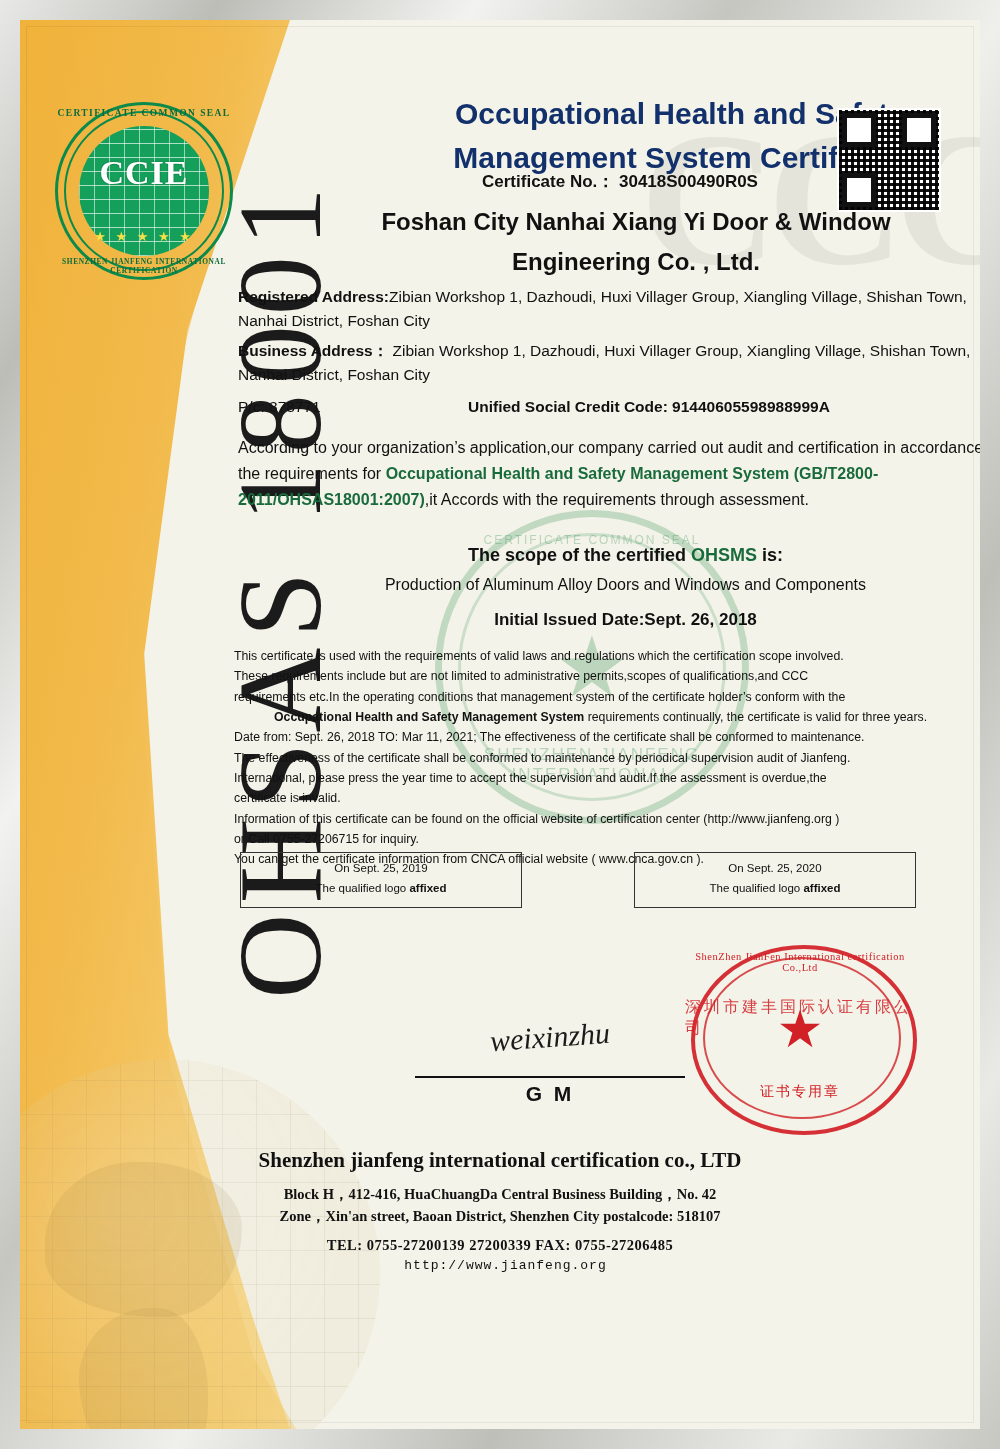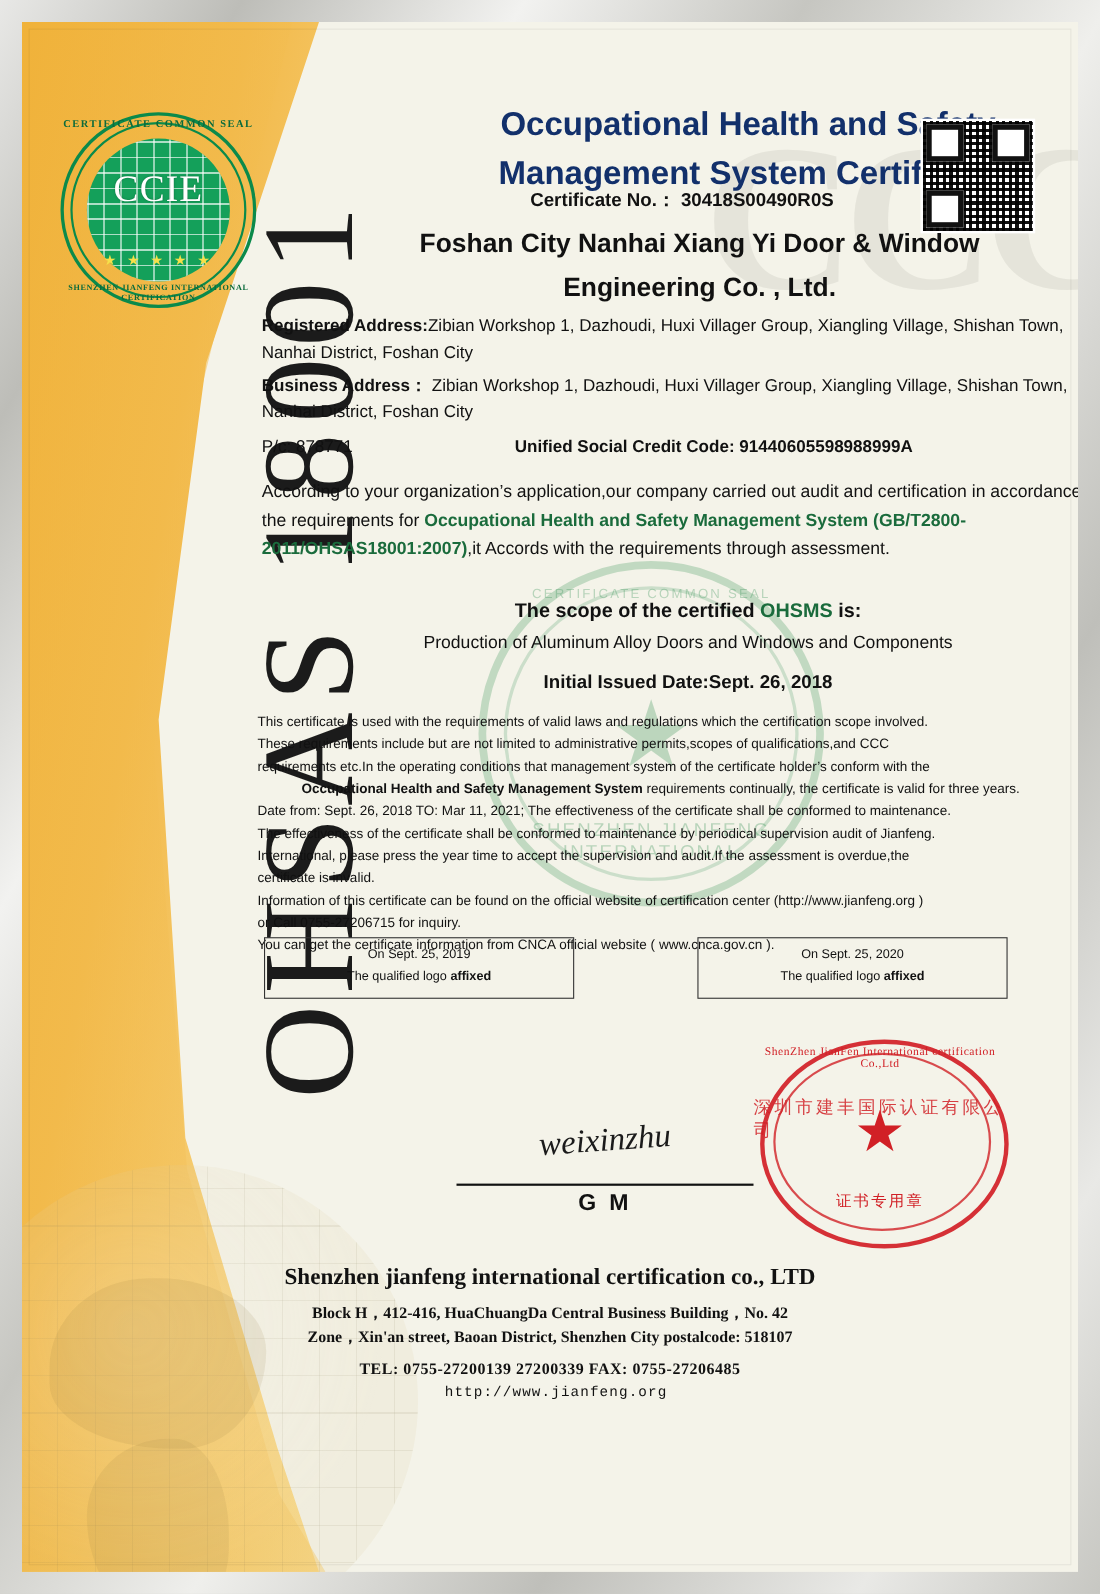--- a/index.html
+++ b/index.html
@@ -89,21 +89,21 @@
   }
   .ccie .globe:before{
     content:"";position:absolute;inset:0;
     background:
       repeating-linear-gradient(0deg, rgba(255,255,255,.65) 0 1.5px, rgba(0,0,0,0) 1.5px 14px),
       repeating-linear-gradient(90deg, rgba(255,255,255,.55) 0 1.5px, rgba(0,0,0,0) 1.5px 15px);
   }
   .ccie .ccie-text{
     position:absolute;left:0;right:0;top:52px;text-align:center;
     font-family:"Liberation Serif", serif;
-    font-weight:normal;font-size:34px;color:#ffffff;
+    font-weight:bold;font-size:34px;color:#ffffff;
     letter-spacing:1px;
     text-shadow:0 0 2px rgba(0,0,0,.35);
     z-index:3;
   }
   .ccie .stars{
     position:absolute;left:0;right:0;bottom:36px;text-align:center;color:#f7e04a;font-size:13px;letter-spacing:3px;z-index:3;
   }
   .ccie .arc-top, .ccie .arc-bottom{
     position:absolute;left:0;right:0;text-align:center;
     font-size:9.5px;color:#0b6b3c;font-weight:bold;letter-spacing:1.4px;

